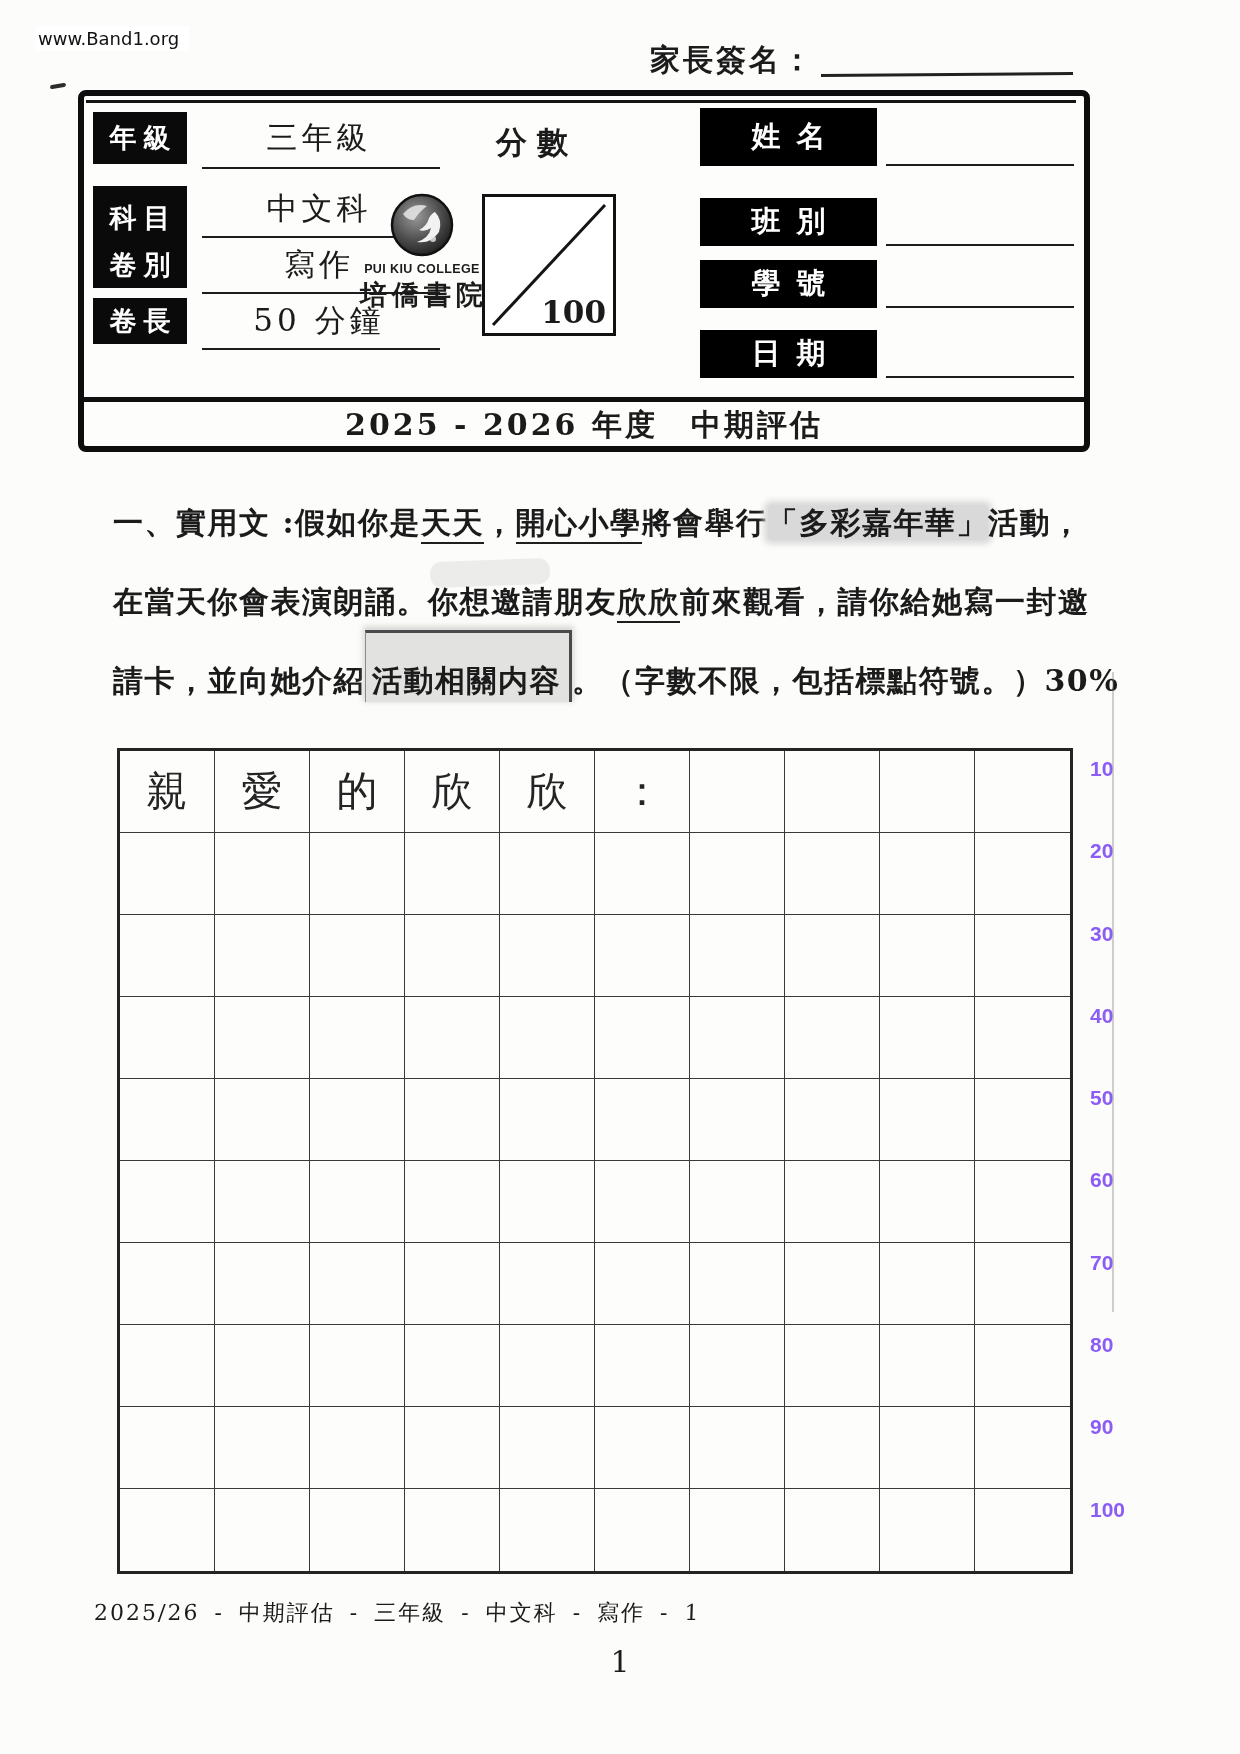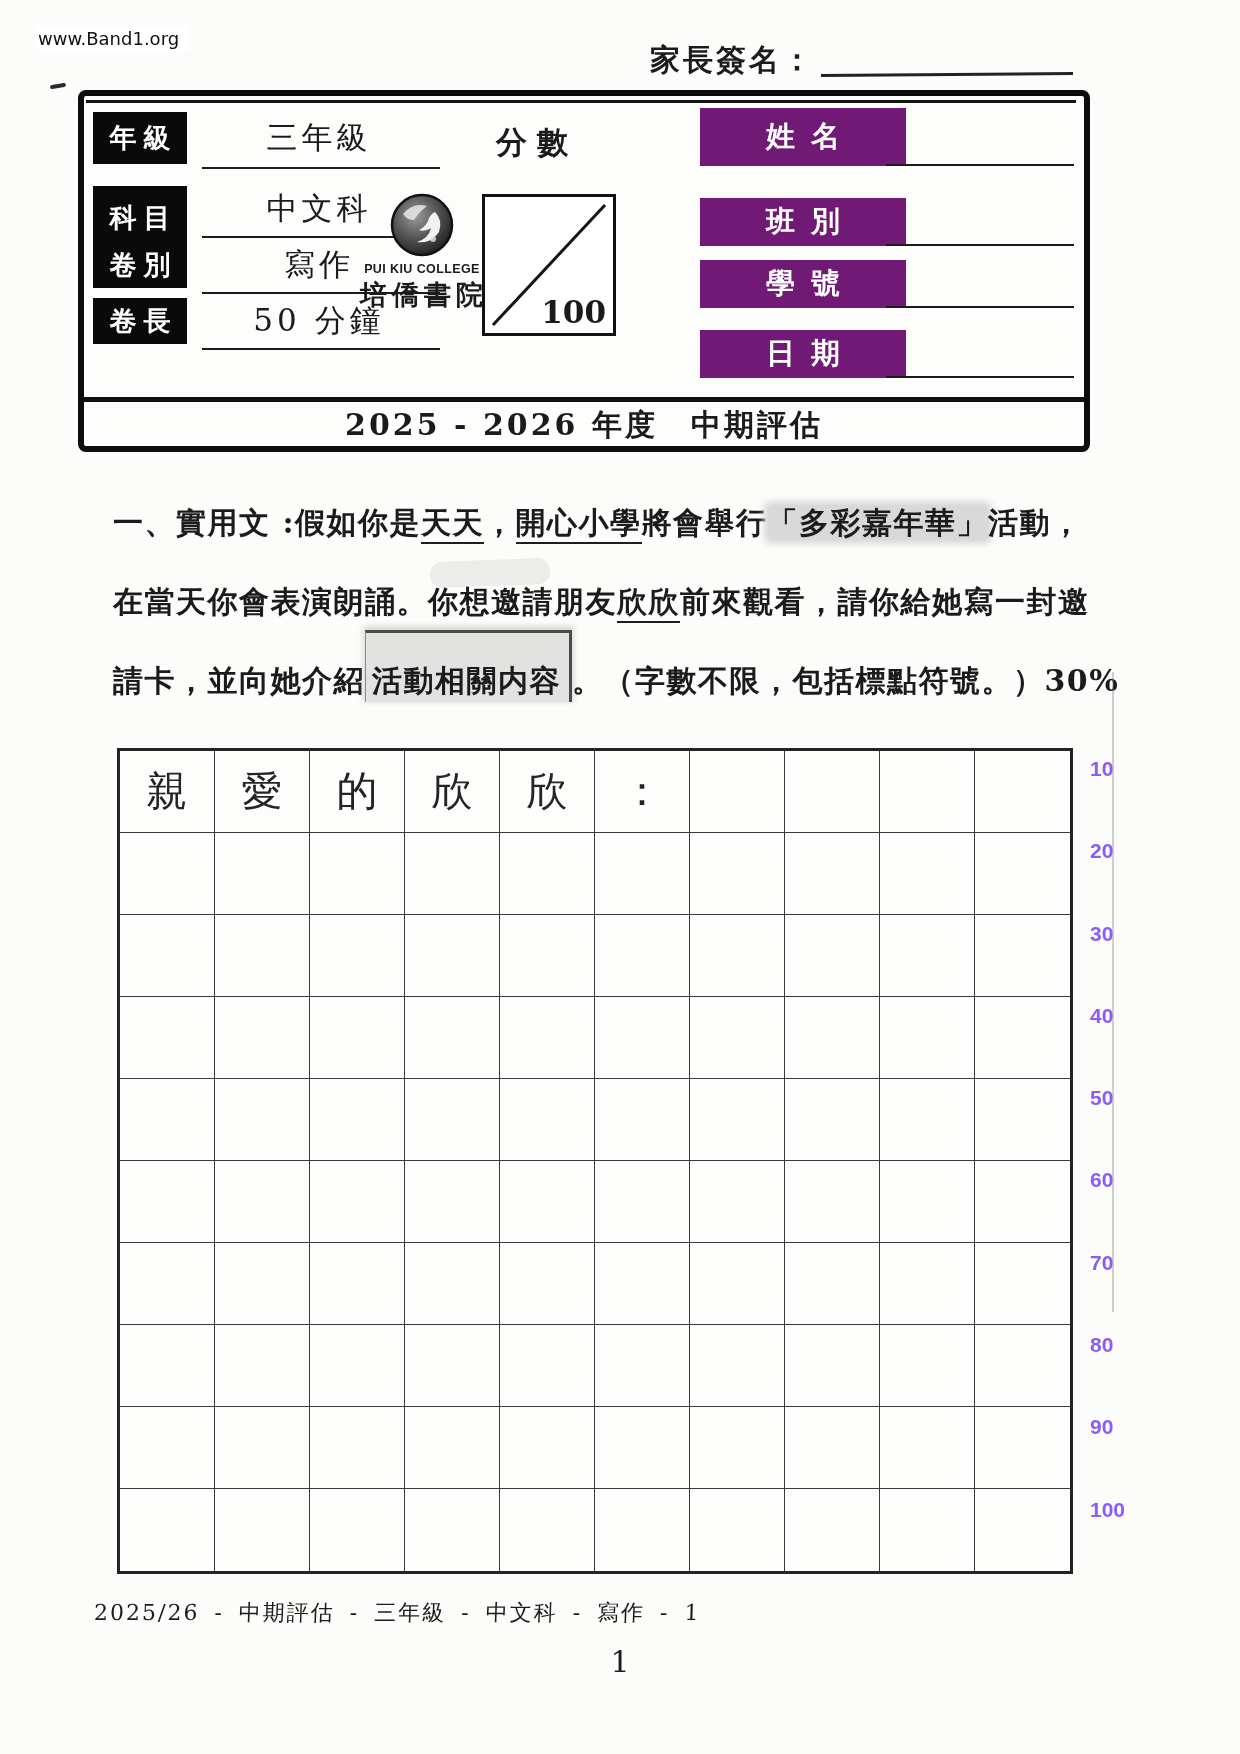--- a/index.html
+++ b/index.html
@@ -36,21 +36,21 @@
   .lline{position:absolute; left:118px; width:238px; border-bottom:2.5px solid #1c1c1c;}
   .score-label{position:absolute; left:412px; top:26px; font-size:31px; font-weight:700; letter-spacing:10px;}
   .score-box{position:absolute; left:398px; top:98px; width:128px; height:136px; border:3.5px solid #111; background:#fff;}
   .score-box svg{position:absolute; left:0; top:0;}
   .score-denom{position:absolute; right:7px; bottom:3px; font-size:31px; font-weight:600;}
   .logo{position:absolute; left:276px; top:96px; width:124px; text-align:center;}
   .logo-globe{width:66px; height:66px; margin:0 auto; display:block;}
   .logo-en{font-family:"Liberation Sans","DejaVu Sans",sans-serif; font-size:12.5px; font-weight:700; letter-spacing:0.4px; margin-top:4px; white-space:nowrap;}
   .logo-zh{font-size:27px; font-weight:700; letter-spacing:5px; margin-top:1px; white-space:nowrap;}
   .rbox{
-    position:absolute; left:616px; width:206px; height:48px; background:#701a75; color:#fff;
+    position:absolute; left:616px; width:177px; height:48px; background:#000000; color:#fff;
     display:flex; align-items:center; justify-content:center;
     font-size:29px; font-weight:700; letter-spacing:16px; text-indent:16px;font-family:Liberation Serif, serif;
   }
   .rline{position:absolute; left:802px; width:188px; border-bottom:2.5px solid #1c1c1c;}
   .tbl-sep{position:absolute; left:-2px; bottom:44px; width:1002px; height:5px; background:#0f0f0f;}
   .tbl-title{
     position:absolute; left:0; bottom:0; width:100%; height:42px;
     display:flex; align-items:center; justify-content:center;
     font-size:30px; font-weight:700; letter-spacing:3px; white-space:pre;
   }

